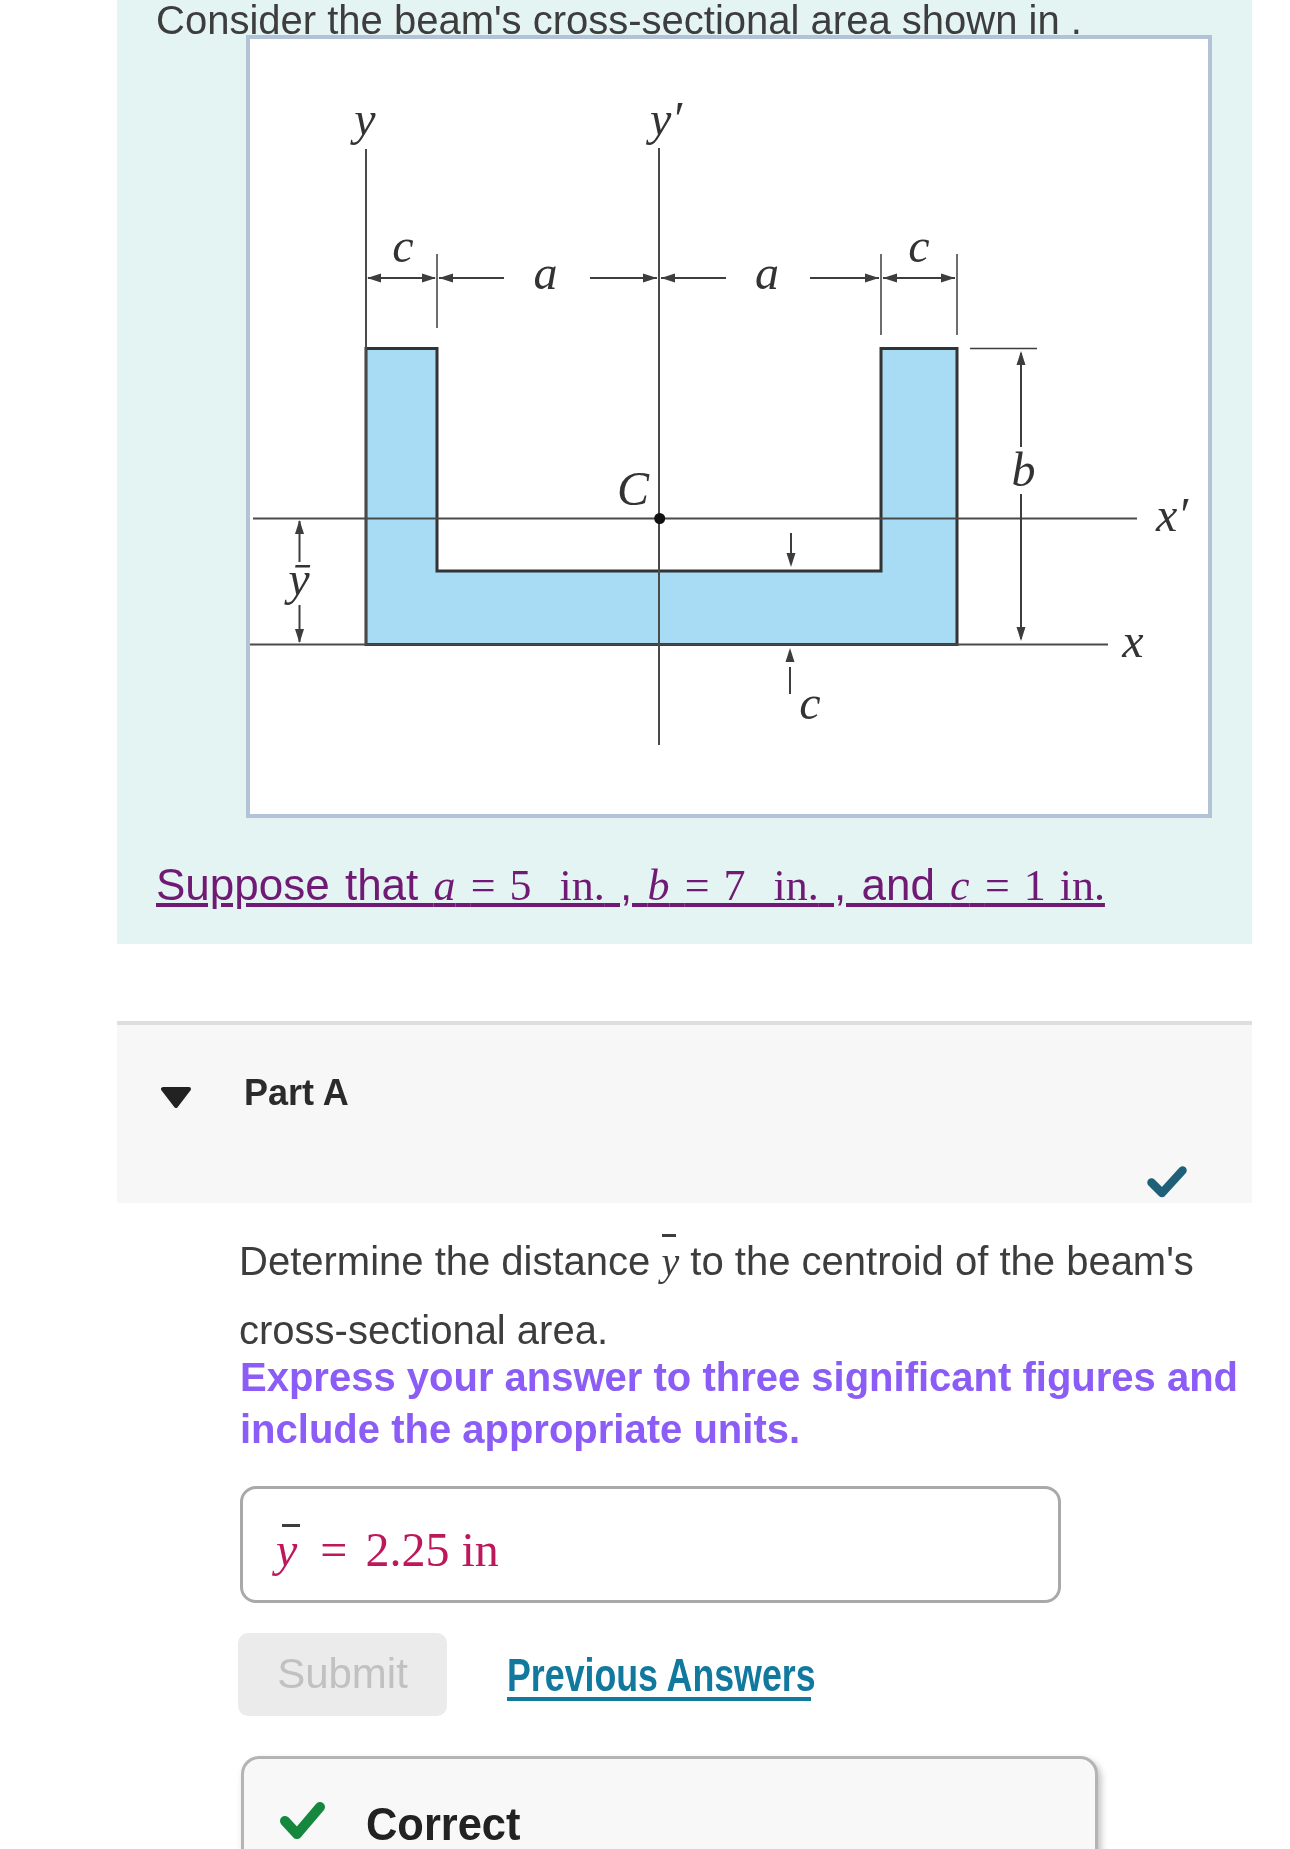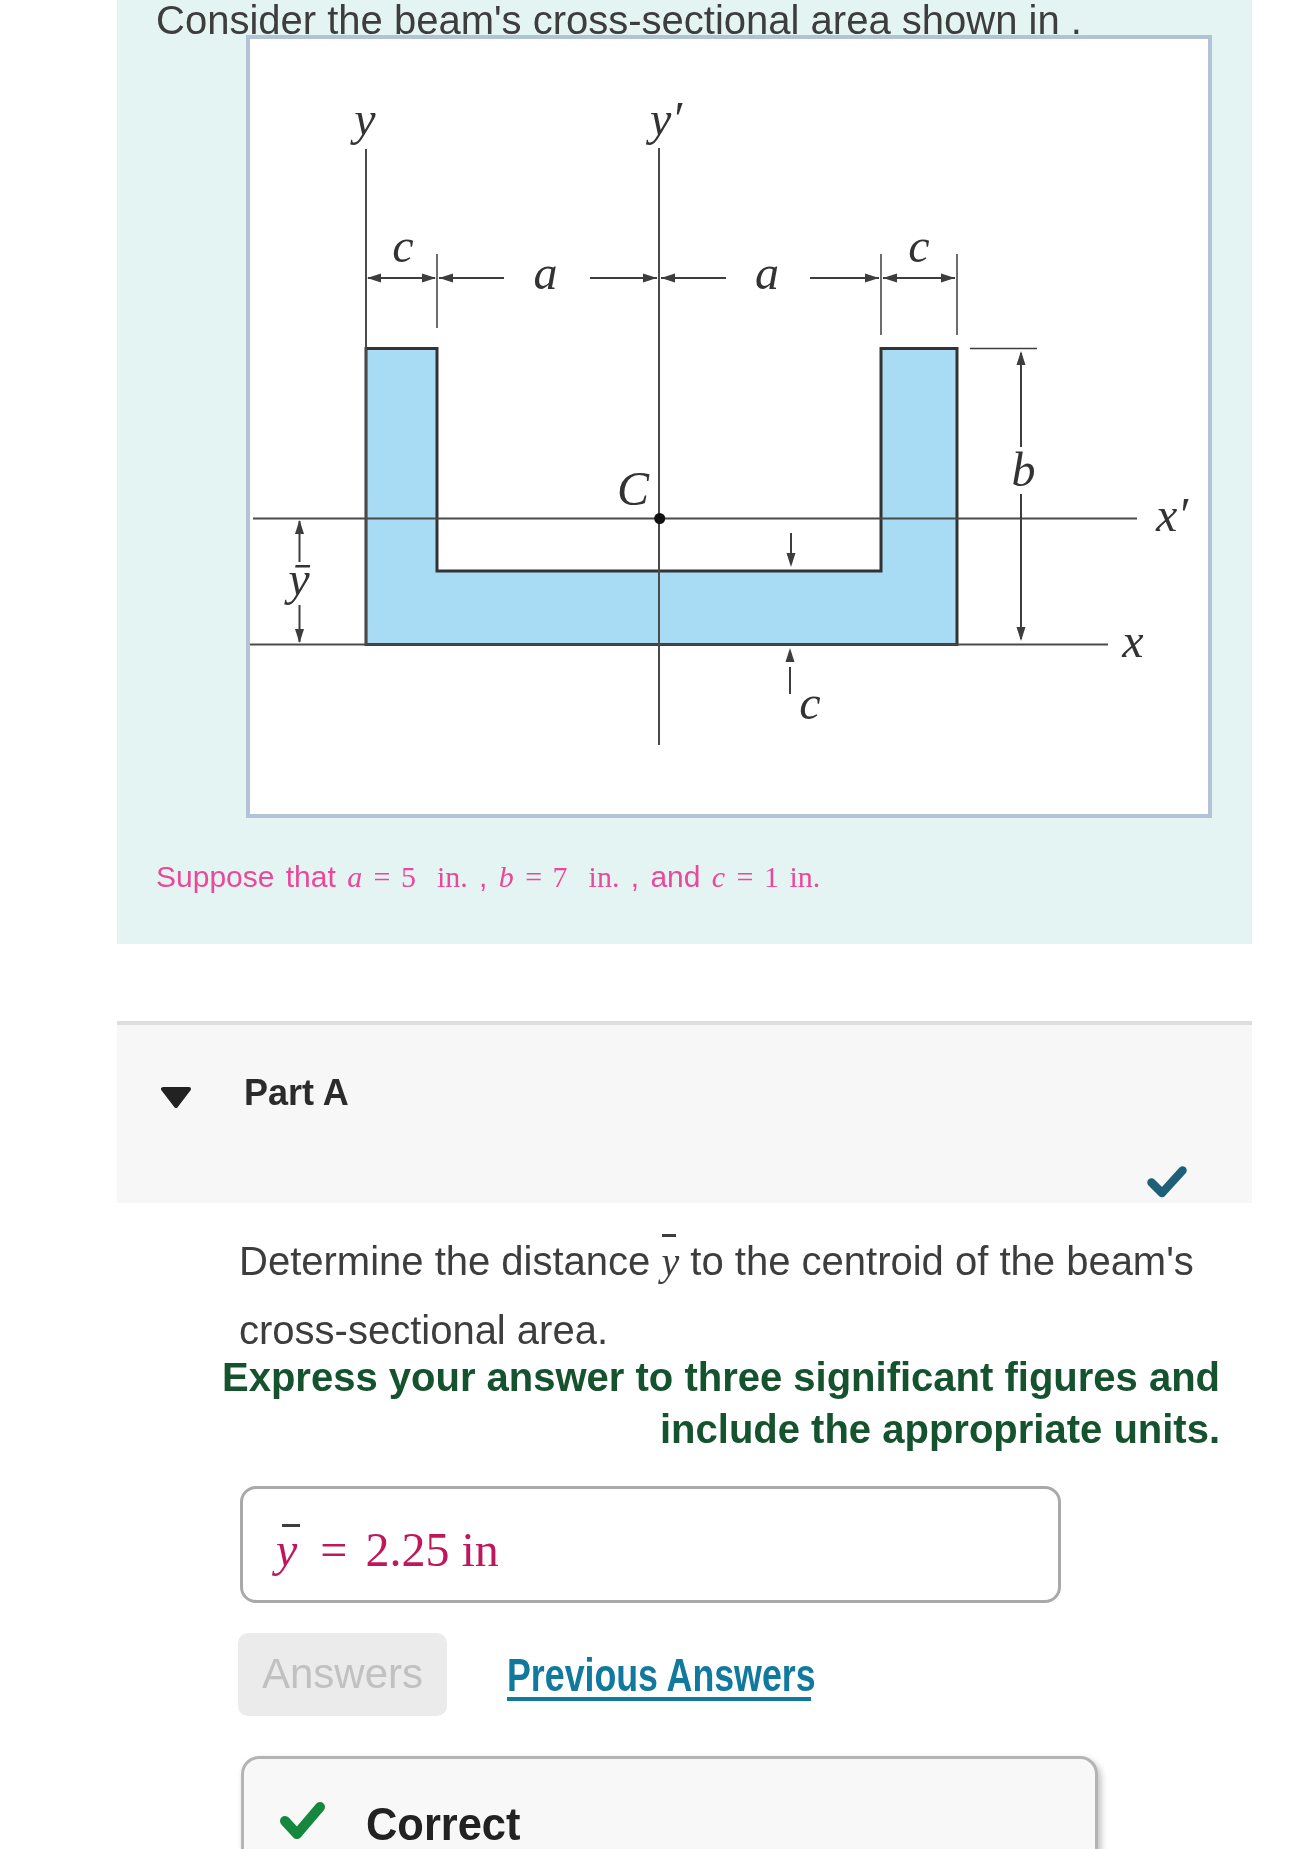--- a/index.html
+++ b/index.html
@@ -91,40 +91,40 @@
       <text x="669" y="223">c</text>
       <text x="295.5" y="250">a</text>
       <text x="517" y="250">a</text>
       <text x="773.5" y="447">b</text>
       <text x="383" y="466">C</text>
       <text x="560" y="680">c</text>
       <text x="49" y="556">ȳ</text>
     </g>
   </svg>
 
-  <div class="abs" style="left:116px;top:860px;font-size:30px;color:#ec4899;word-spacing:3px;">Suppose that <span class="ser it">a</span> <span class="ser">= 5&nbsp; in.</span> , <span class="ser it">b</span> <span class="ser">= 7&nbsp; in.</span> , and <span class="ser it">c</span> <span class="ser">= 1 in.</span></div>
+  <div class="abs" style="left:116px;top:860px;font-size:44px;color:#701a75;word-spacing:3px;text-decoration:underline;">Suppose that <span class="ser it">a</span> <span class="ser">= 5&nbsp; in.</span> , <span class="ser it">b</span> <span class="ser">= 7&nbsp; in.</span> , and <span class="ser it">c</span> <span class="ser">= 1 in.</span></div>
 
   <div class="abs" style="left:77px;top:1021px;width:1135px;height:178px;background:#f7f7f7;border-top:4px solid #dedede;box-sizing:content-box;"></div>
   <svg class="abs" style="left:121px;top:1087px;" width="30" height="21" viewBox="0 0 30 21">
     <polygon points="2,2 28,2 15,19" fill="#222" stroke="#222" stroke-width="4" stroke-linejoin="round"></polygon>
   </svg>
   <div class="abs" style="left:204px;top:1072px;font-size:36px;font-weight:bold;color:#2b2b2b;">Part A</div>
   <svg class="abs" style="left:1107px;top:1166px;" width="40" height="32" viewBox="0 0 40 32">
     <polyline points="4.5,16.5 15,27 35.5,4.5" fill="none" stroke="#1d6077" stroke-width="8.5" stroke-linecap="round" stroke-linejoin="round"></polyline>
   </svg>
 
   <div class="abs" style="left:199px;top:1227px;font-size:40px;line-height:68px;color:#3d3d3d;">Determine the distance <span class="ybar">y<i></i></span> to the centroid of the beam's<br>cross-sectional area.</div>
 
-  <div class="abs" style="left:182px;top:1351px;font-size:40px;line-height:52px;font-weight:bold;color:#14532d;text-align:right;">Express your answer to three significant figures and<br>include the appropriate units.</div>
+  <div class="abs" style="left:200px;top:1351px;font-size:40px;line-height:52px;font-weight:bold;color:#8b5cf6;">Express your answer to three significant figures and<br>include the appropriate units.</div>
 
   <div class="abs" style="left:200px;top:1486px;width:821px;height:117px;border:3px solid #a9a9a9;border-radius:16px;background:#fff;box-sizing:border-box;"></div>
   <div class="abs ser" style="left:228px;top:1522px;font-size:48px;color:#be185d;white-space:nowrap;"><span class="ybar" style="margin-left:8px;">y<i style="left:6px;right:-3px;top:2px;"></i></span><span style="display:inline-block;width:23px;"></span>=<span style="display:inline-block;width:18px;"></span>2.25 in</div>
 
   <div class="abs" style="left:198px;top:1633px;width:209px;height:83px;background:#ebebeb;border-radius:10px;"></div>
-  <div class="abs" style="left:198px;top:1650px;width:209px;text-align:center;font-size:42px;color:#c1c1c1;">Answers</div>
+  <div class="abs" style="left:198px;top:1650px;width:209px;text-align:center;font-size:42px;color:#c1c1c1;">Submit</div>
 
   <div class="abs" style="left:467px;top:1648px;font-size:46px;font-weight:bold;color:#11789e;transform:scaleX(0.777);transform-origin:left top;white-space:nowrap;">Previous Answers</div>
   <div class="abs" style="left:467px;top:1697px;width:304px;height:4px;background:#11789e;"></div>
 
   <div class="abs" style="left:201px;top:1756px;width:857px;height:140px;background:#f8f8f8;border:3px solid #b4b4b4;border-radius:18px;box-sizing:border-box;box-shadow:3px 4px 7px rgba(0,0,0,0.25);"></div>
   <svg class="abs" style="left:239px;top:1800px;" width="46" height="41" viewBox="0 0 46 41">
     <polyline points="6,21 18,34 41,7" fill="none" stroke="#15883e" stroke-width="10" stroke-linecap="round" stroke-linejoin="round"></polyline>
   </svg>
   <div class="abs" style="left:326px;top:1797px;font-size:46px;font-weight:bold;color:#222;transform:scaleX(0.944);transform-origin:left top;white-space:nowrap;">Correct</div>
 

